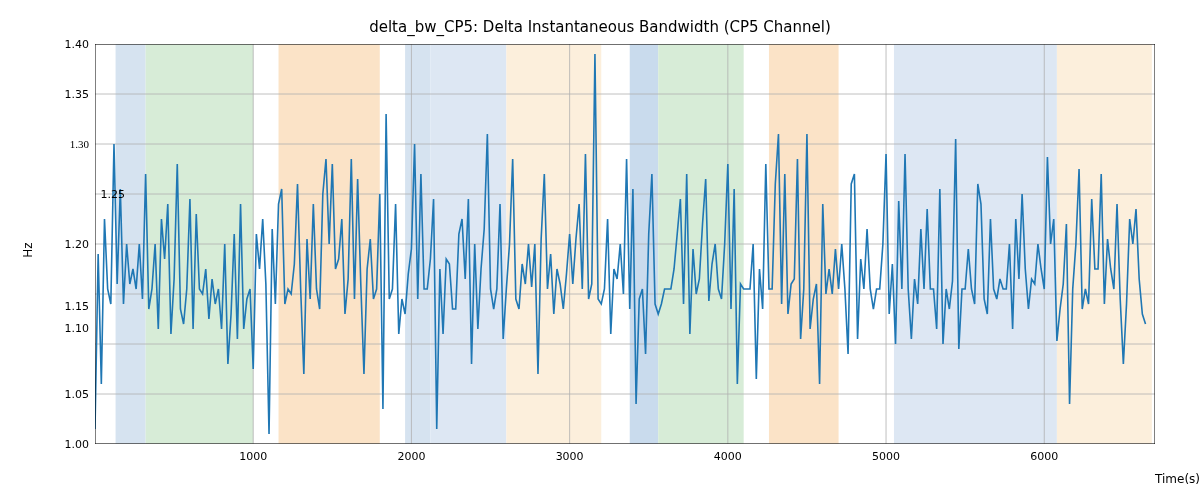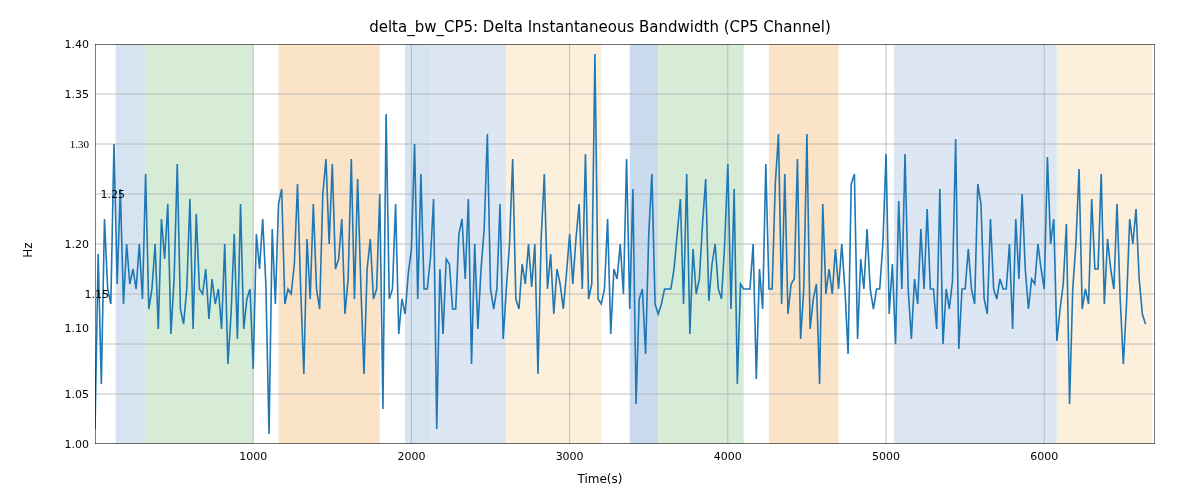--- a/index.html
+++ b/index.html
@@ -37,21 +37,21 @@
   }
   .ylabel span {
     transform: rotate(-90deg);
     white-space: nowrap;
   }
   .xlabel {
     position: absolute;
     bottom: 14px;
     left: 0;
     width: 1200px;
-    text-align: center;
+    text-align: right;
     font-size: 12px;
   }
   .axes {
     position: absolute;
     left: 95px;
     top: 44px;
     width: 1060px;
     height: 400px;
   }
   svg.plot {
@@ -136,21 +136,21 @@
         <div class="tick-label xtick" style="left: 316.418px; top: 406px;">2000</div>
         <div class="tick-label xtick" style="left: 474.627px; top: 406px;">3000</div>
         <div class="tick-label xtick" style="left: 632.836px; top: 406px;">4000</div>
         <div class="tick-label xtick" style="left: 791.045px; top: 406px;">5000</div>
         <div class="tick-label xtick" style="left: 949.254px; top: 406px;">6000</div>
       </div>
     <div id="yticklabels">
         <div class="tick-label ytick" style="left: -6px; top: 400px;">1.00</div>
         <div class="tick-label ytick" style="left: -6px; top: 350px;">1.05</div>
         <div class="tick-label ytick" style="left: -6px; top: 284px;">1.10</div>
-        <div class="tick-label ytick" style="left: -6px; top: 250px; margin-left: 20px;">1.15</div>
+        <div class="tick-label ytick" style="left: -6px; top: 262px;">1.15</div>
         <div class="tick-label ytick" style="left: -6px; top: 200px;">1.20</div>
         <div class="tick-label ytick" style="left: -6px; top: 150px; margin-left: 36px;">1.25</div>
         <div class="tick-label ytick" style="left: -6px; top: 100px; font-family: Liberation Serif, serif;">1.30</div>
         <div class="tick-label ytick" style="left: -6px; top: 50px;">1.35</div>
         <div class="tick-label ytick" style="left: -6px; top: 0px;">1.40</div>
       </div>
   </div>
 
   <div class="xlabel">Time(s)</div>
 </div>

